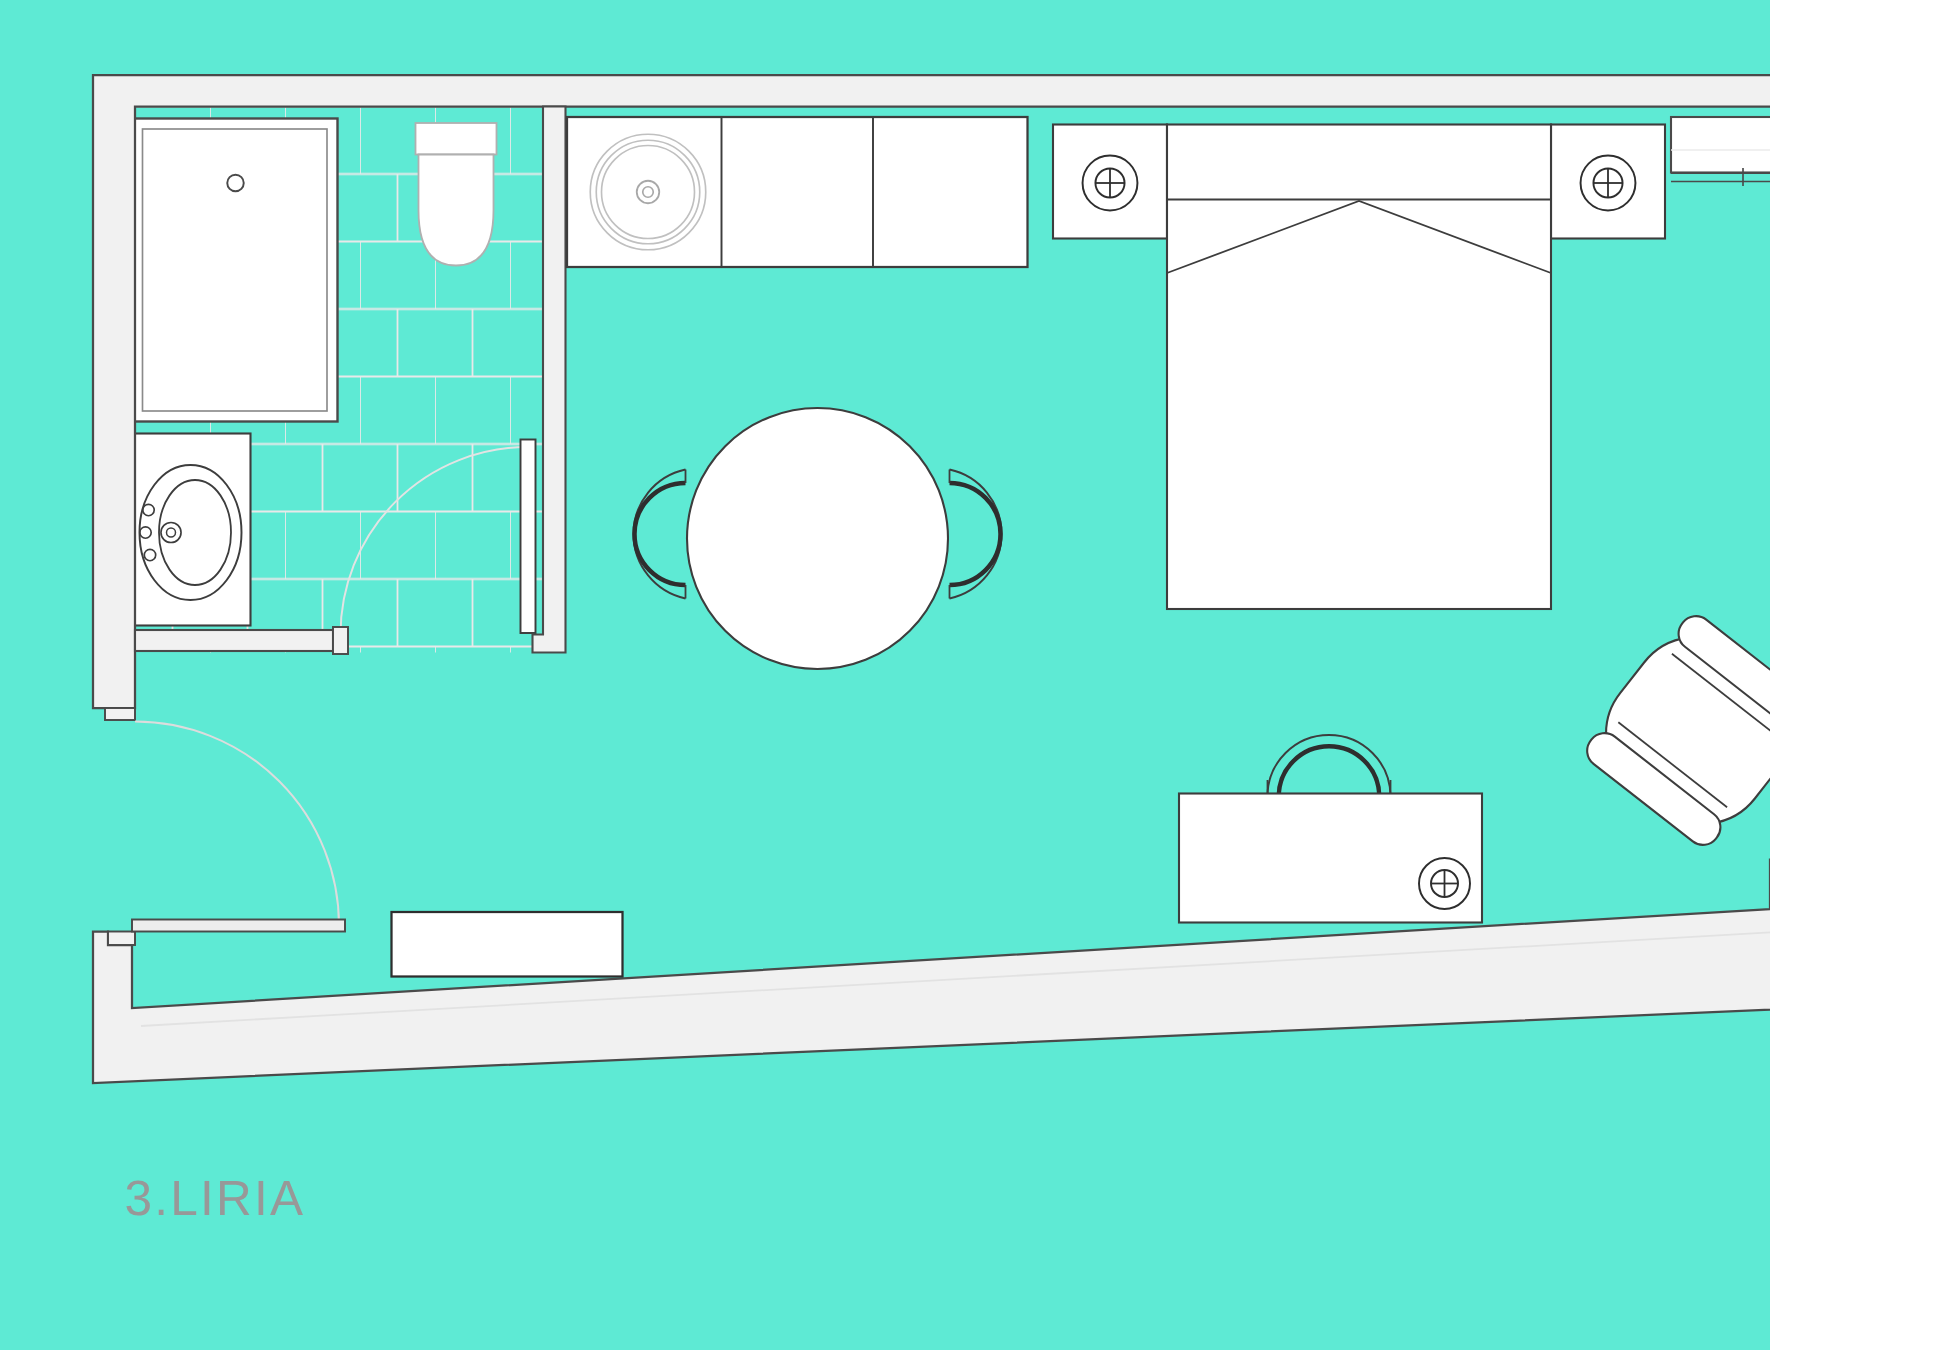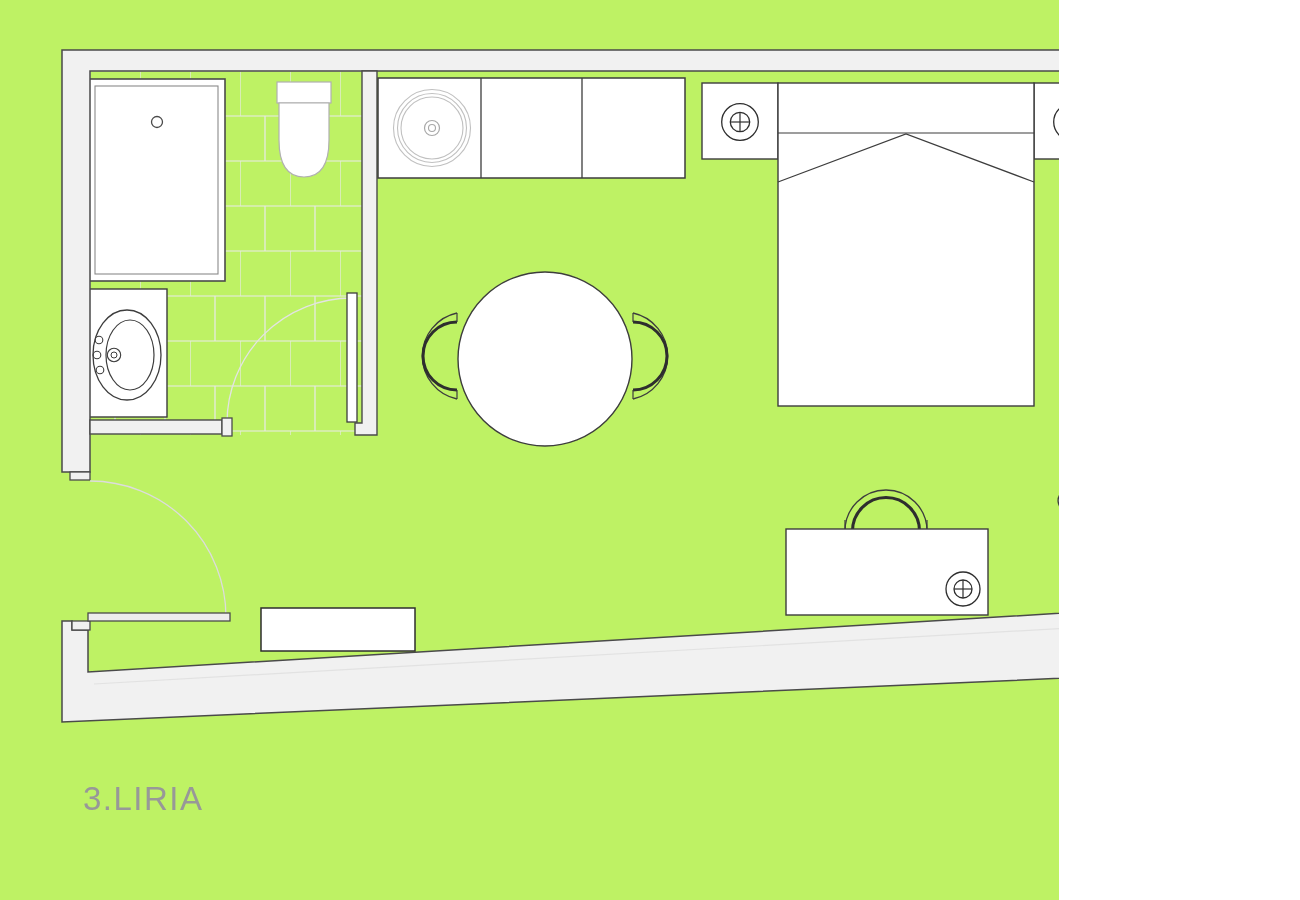--- a/index.html
+++ b/index.html
@@ -3,23 +3,23 @@
 <meta charset="utf-8">
 <style>
   html, body {
     margin: 0;
     padding: 0;
     background: #ffffff;
     font-family: "Liberation Sans", sans-serif;
   }
   .canvas {
     position: relative;
-    width: 1059px;
+    width: 1180px;
     height: 900px;
-    background: #bef264;
+    background: #5eead4;
     overflow: hidden;
   }
   svg { display: block; }
   text.plan-label {
     font-family: "Liberation Sans", sans-serif;
     letter-spacing: 1.5px;
   }
 </style>
 </head>
 <body>

